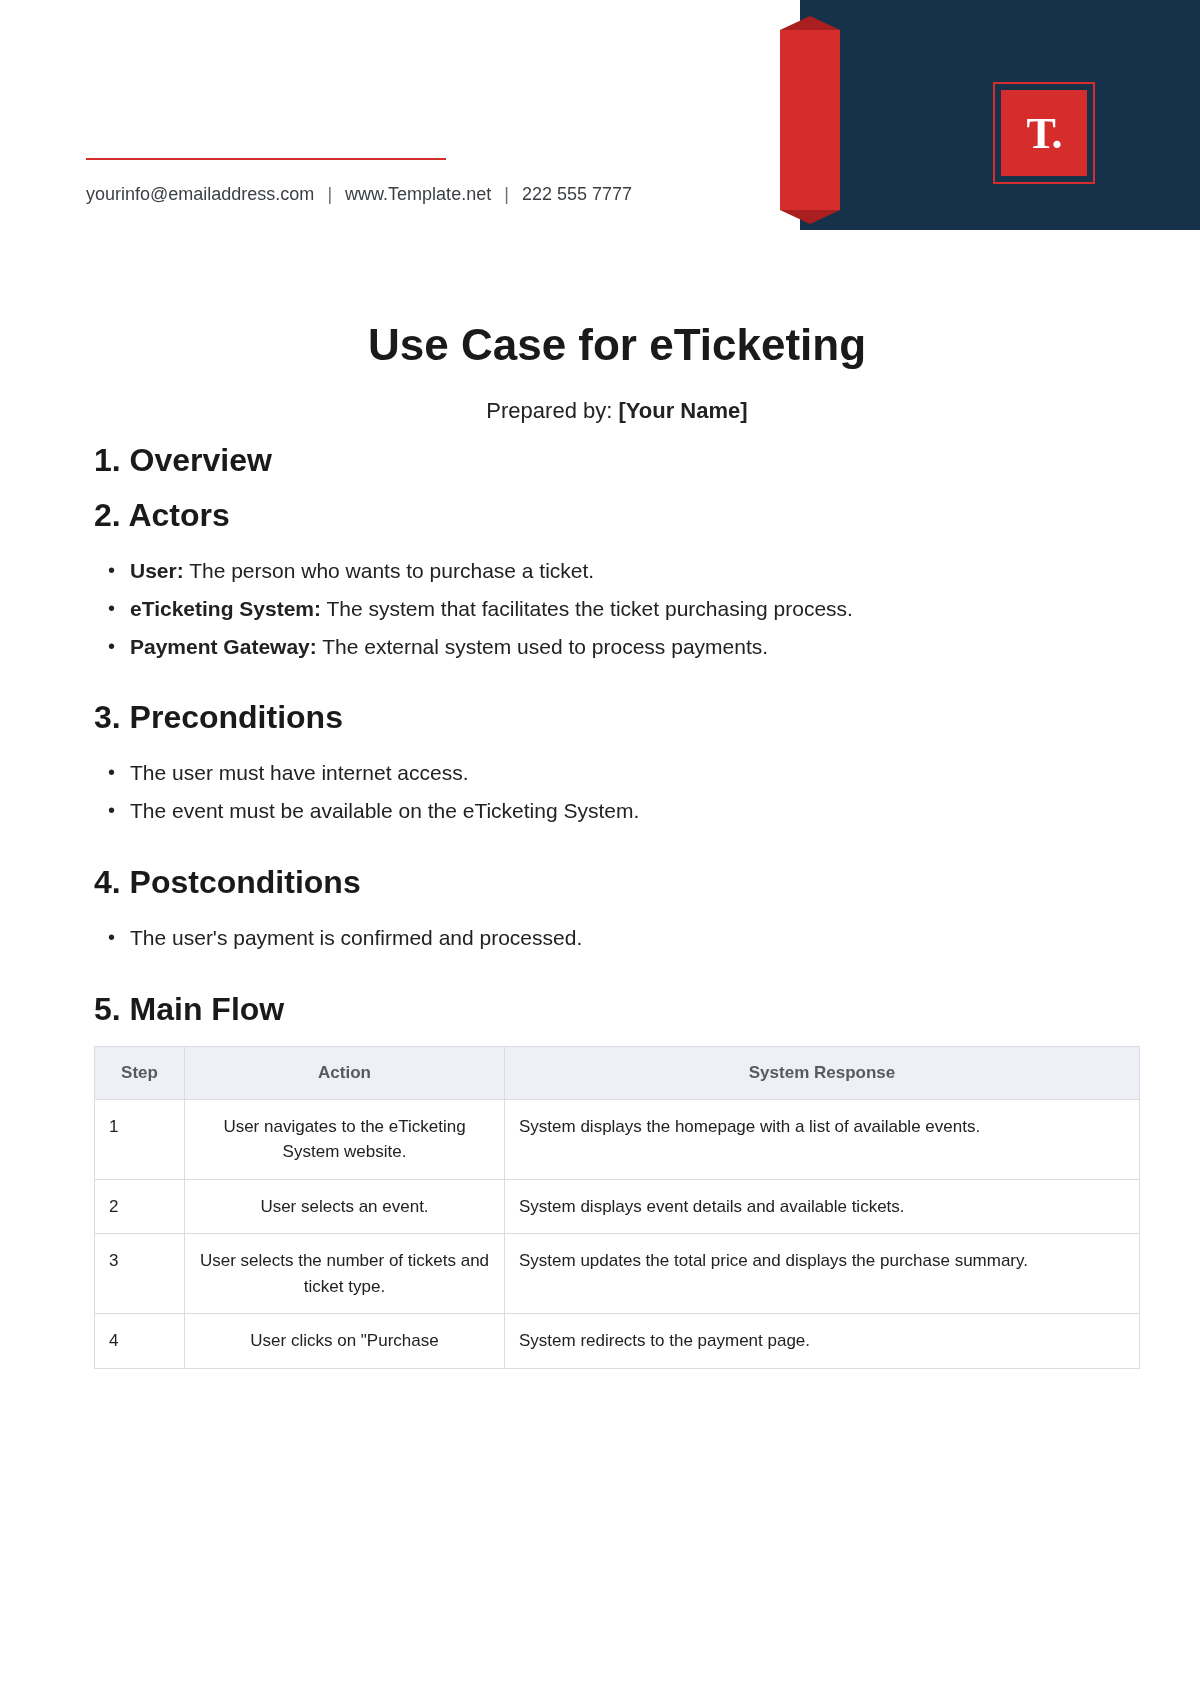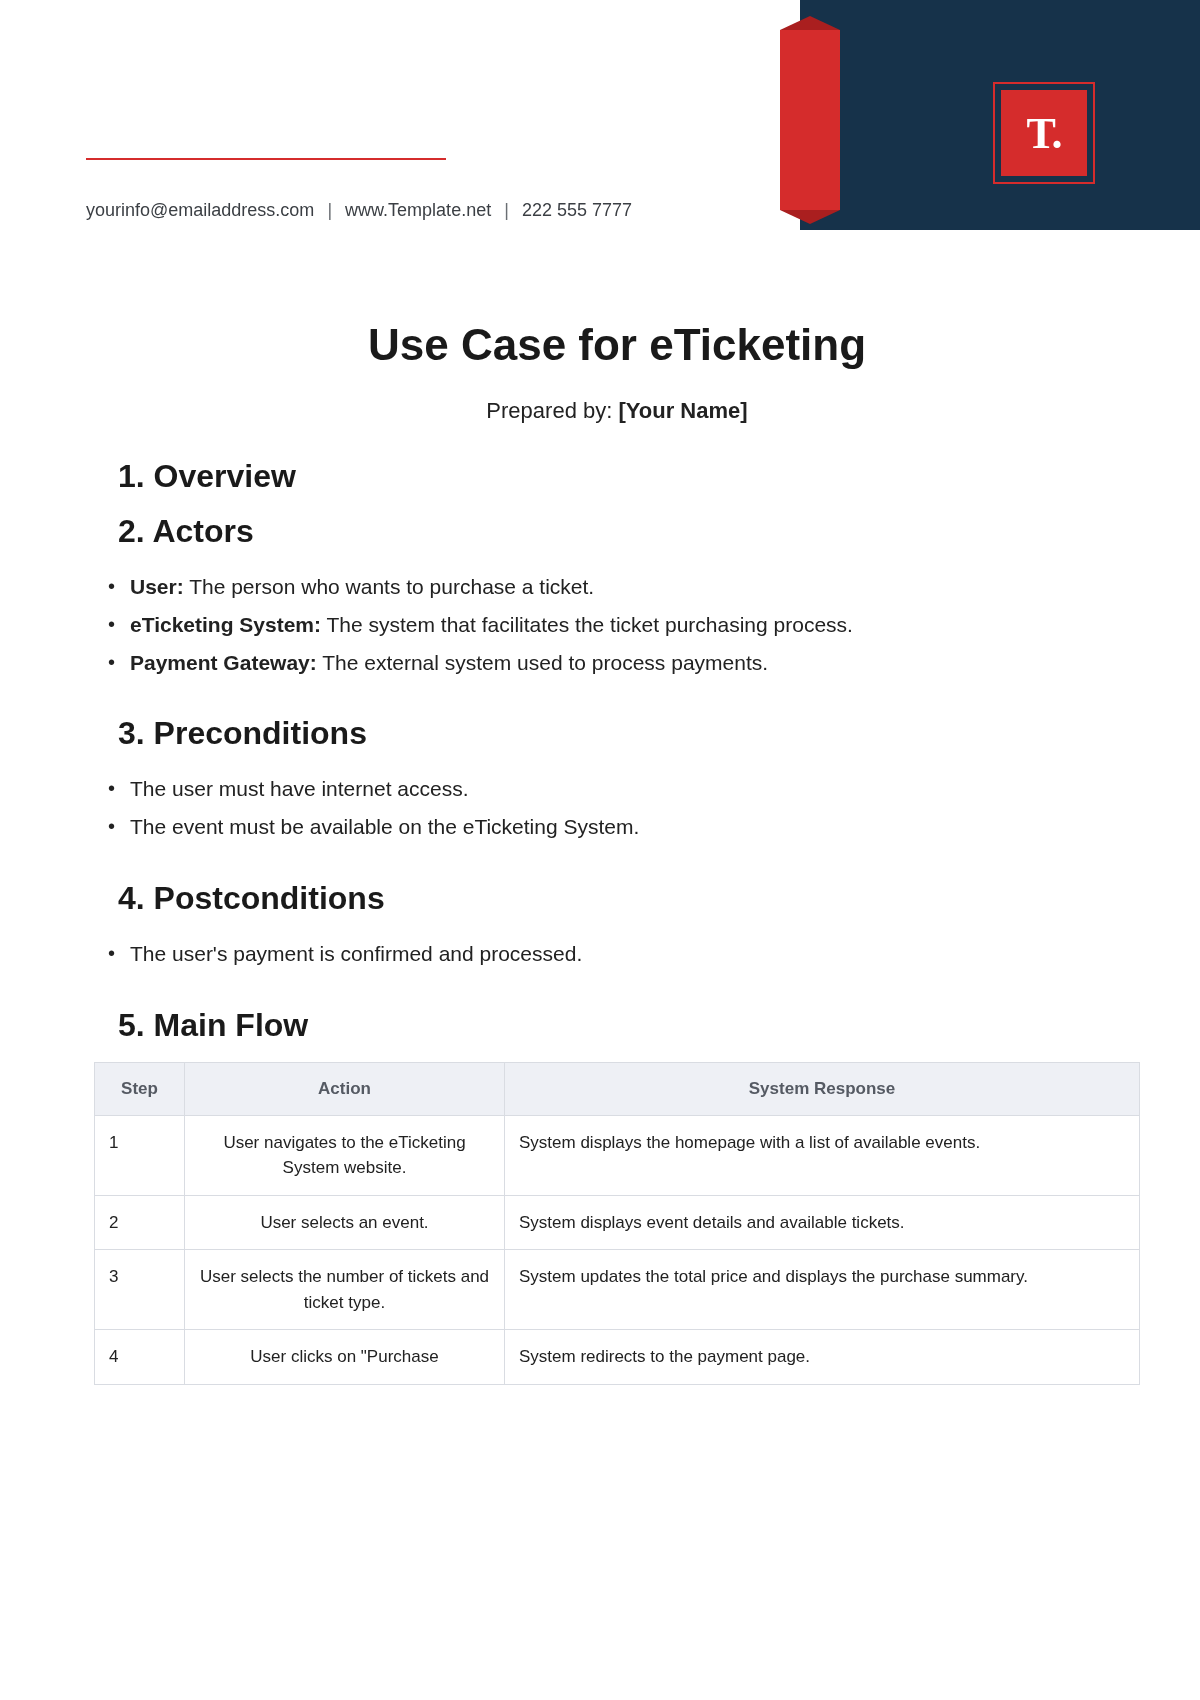--- a/index.html
+++ b/index.html
@@ -70,50 +70,49 @@
     letter-spacing: -1px;
   }
   .hr-red {
     position: absolute;
     top: 158px; left: 86px;
     width: 360px; height: 2px;
     background: #d52c2c;
   }
   .contact-line {
     position: absolute;
-    top: 200px; left: 86px;
+    top: 184px; left: 86px;
     font-size: 18px;
     color: #3b3f44;
     font-weight: 500;
   }
   .contact-line .sep { margin: 0 8px; color: #6a6e73; }
   .content {
     padding: 90px 60px 40px 94px;
   }
   .title {
     text-align: center;
     font-size: 44px;
     font-weight: 700;
     color: #1a1a1a;
     margin-bottom: 28px;
   }
   .prepared {
     text-align: center;
     font-size: 22px;
     color: #222;
-    margin-bottom: 34px;
+    margin-bottom: 18px;
   }
   .prepared .val { font-weight: 700; }
   h2.section {
     font-size: 32px;
     font-weight: 700;
     color: #1a1a1a;
     margin-top: 6px;
     margin-bottom: 18px;
-    margin-left: 24px;
   }
   h2.section.spaced { margin-top: 34px; }
   p.body {
     font-size: 22px;
     line-height: 1.55;
     color: #333;
     margin-bottom: 8px;
   }
   ul.bullets {
     list-style: none;

